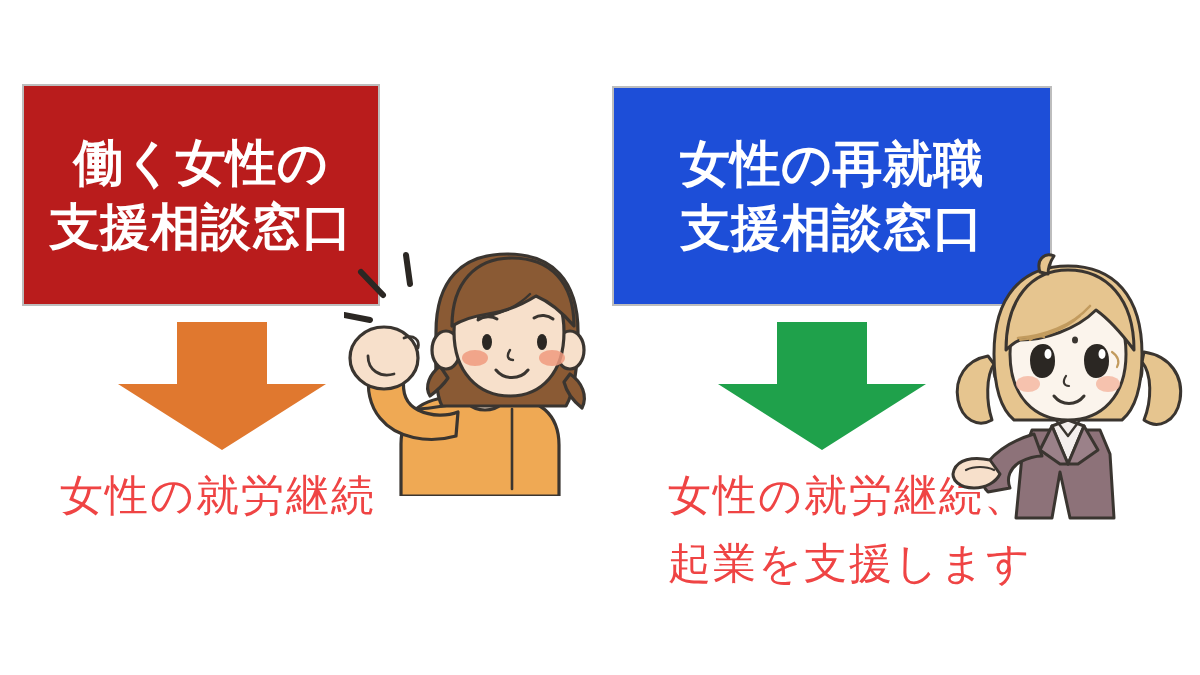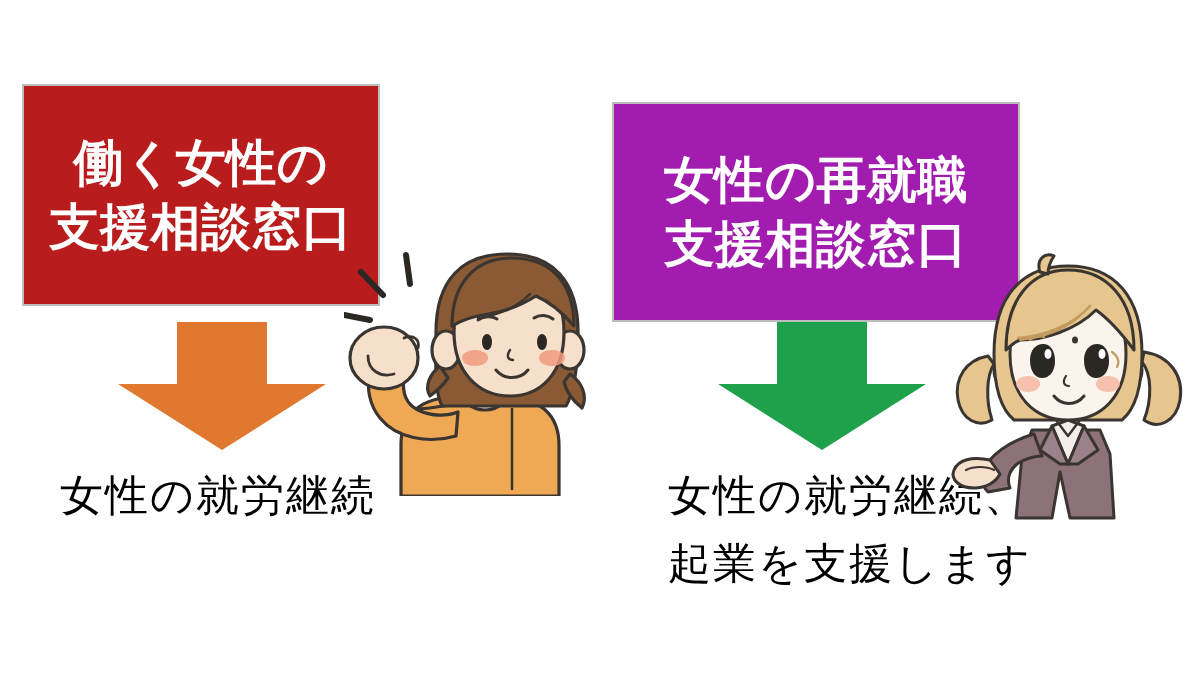--- a/index.html
+++ b/index.html
@@ -43,41 +43,41 @@
   #banner-left {
     left: 12px;
     top: 84px;
     width: 358px;
     height: 222px;
     background: #b91c1c;
     margin-left: 10px;
   }
   #banner-right {
     left: 612px;
-    top: 102px;
-    width: 408px;
+    top: 86px;
+    width: 440px;
     height: 220px;
-    background: #a21caf;
+    background: #1d4ed8;
   }
 
   
   .arrow {
     position: absolute;
     z-index: 2;
   }
   #arrow-left { left: 118px; top: 322px; }
   #arrow-right { left: 718px; top: 322px; }
 
   
   .caption {
     position: absolute;
     z-index: 4;
   }
   .caption-line {
-    color: #000000;
+    color: #ef4444;
     font-family: "DejaVu Sans", "Liberation Sans", sans-serif;
     font-weight: 400;
     font-size: 43px;
     line-height: 1.58;
     letter-spacing: 2px;
     white-space: nowrap;
   }
   #caption-left { left: 60px; top: 462px; }
   #caption-right { left: 668px; top: 462px; }
 

